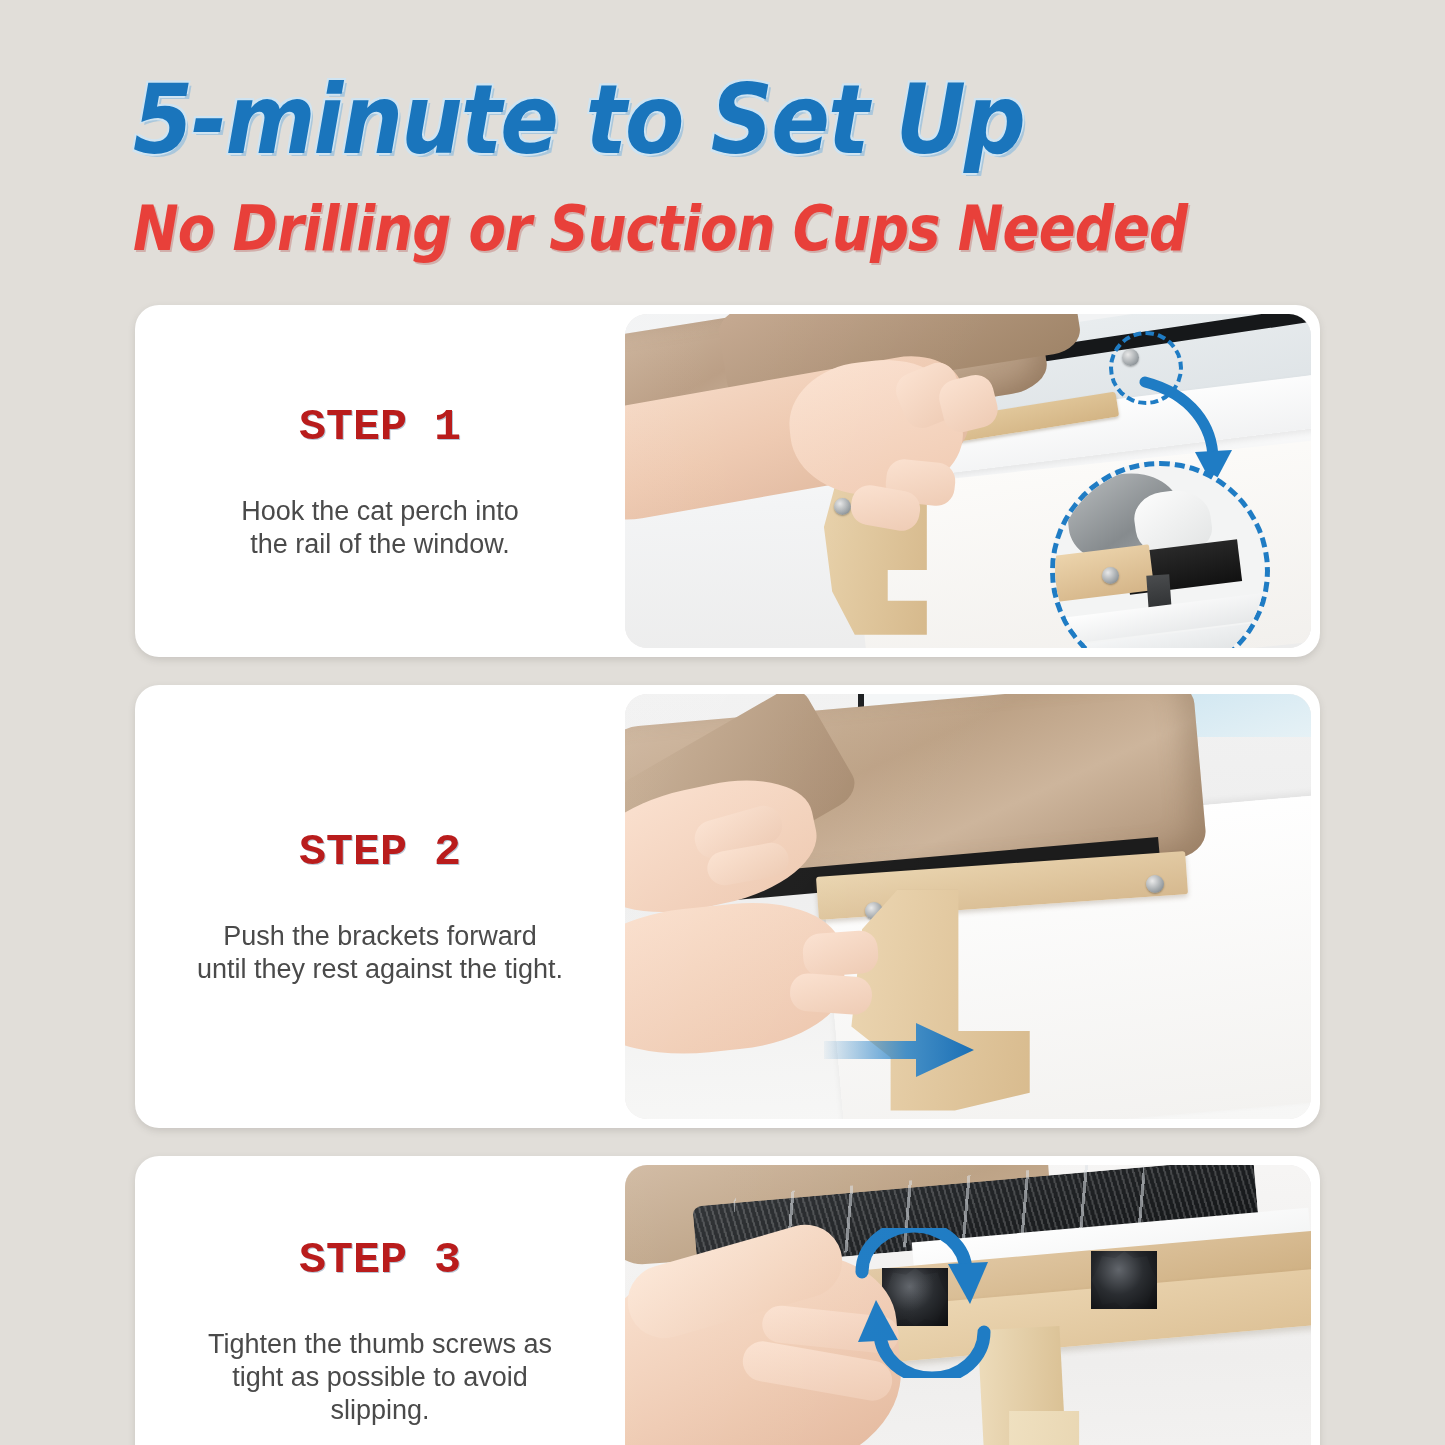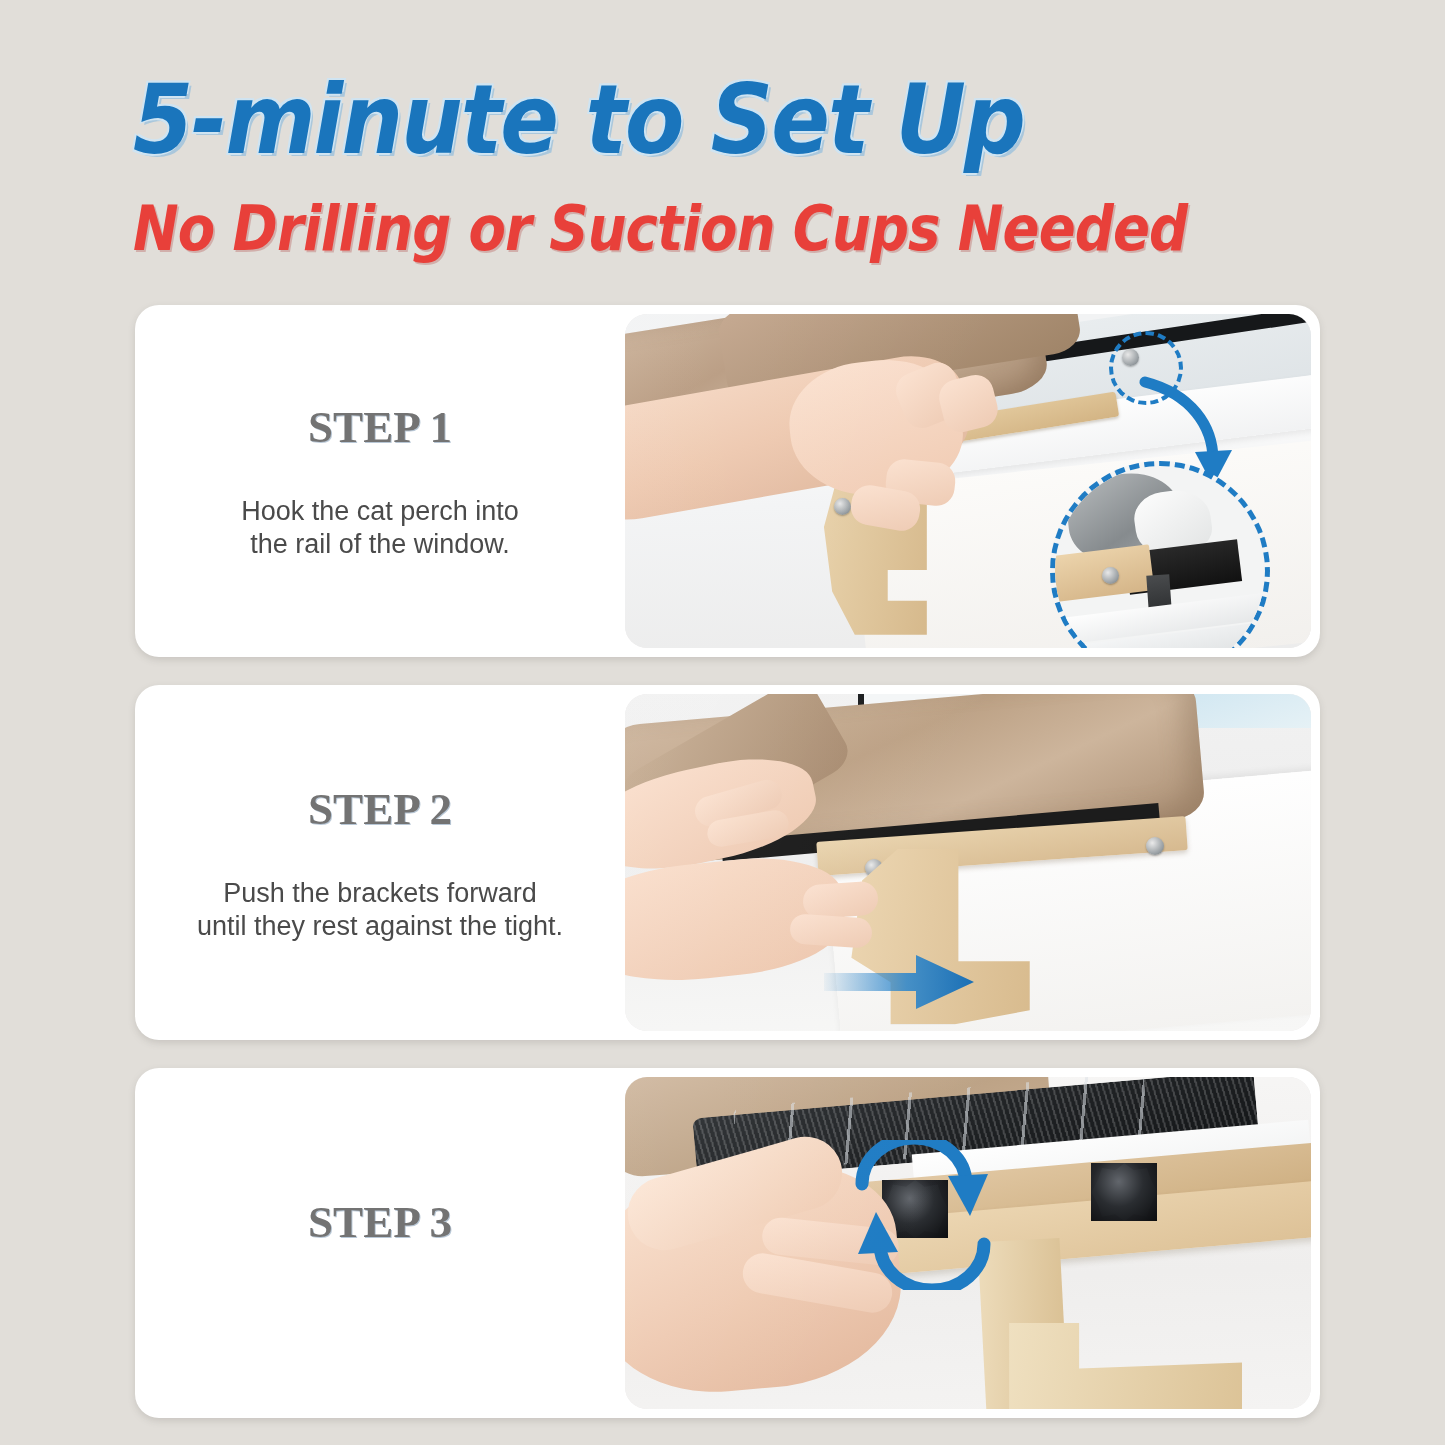--- a/index.html
+++ b/index.html
@@ -64,38 +64,38 @@
     position: relative;
     background: #ffffff;
     border-radius: 24px;
     box-shadow: 0 3px 7px rgba(120,115,110,0.22);
     display: flex;
     align-items: stretch;
     overflow: hidden;
     margin-bottom: 28px;
   }
   .card-1 { height: 352px; }
-  .card-2 { height: 355px; }
+  .card-2 { height: 443px; }
   .card-3 { height: 350px; margin-bottom: 0; }
 
   .card-text {
     width: 490px;
     flex: 0 0 490px;
     display: flex;
     flex-direction: column;
     align-items: center;
     justify-content: center;
     padding: 0 14px;
     box-sizing: border-box;
   }
   .step-label {
-    font-family: Liberation Serif, serif;
+    font-family: Liberation Mono, monospace;
     font-size: 45px;
     font-weight: bold;
-    color: #737373;
+    color: #b91c1c;
     letter-spacing: 0px;
     margin: 0 0 42px 0;
     text-shadow: 1px 1px 0 rgba(20,70,120,0.30);
   }
   .step-body {
     font-family: "Liberation Sans", sans-serif;
     font-size: 27px;
     color: #4a4a4a;
     line-height: 1.22;
     text-align: center;
@@ -588,20 +588,23 @@
         </svg>
 
         <div class="photo-sheen"></div>
       </div>
     </div>
   </div>
 
   <div class="card card-3">
     <div class="card-text">
       <div class="step-label">STEP 3</div>
+      <div class="step-body">Tighten the thumb screws as
+tight as possible to avoid
+slipping.</div>
     </div>
 
     <div class="card-photo">
       <div class="photo-inner">
         <div class="p3-bg"></div>
         <div class="p3-cushion"></div>
         <div class="p3-mesh"></div>
         <div class="p3-meshseams"></div>
         <div class="p3-whitegap"></div>
         <div class="p3-railtop"></div>

